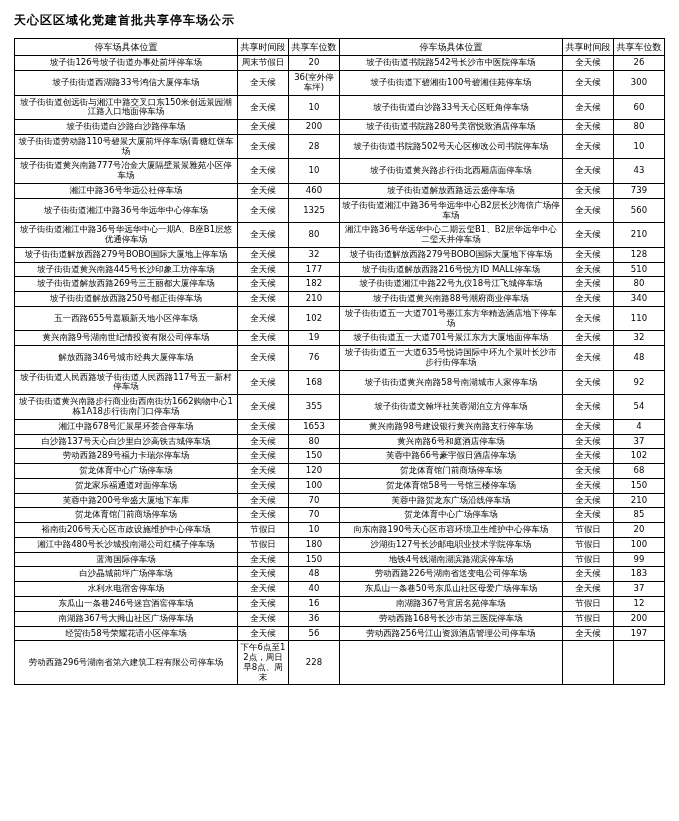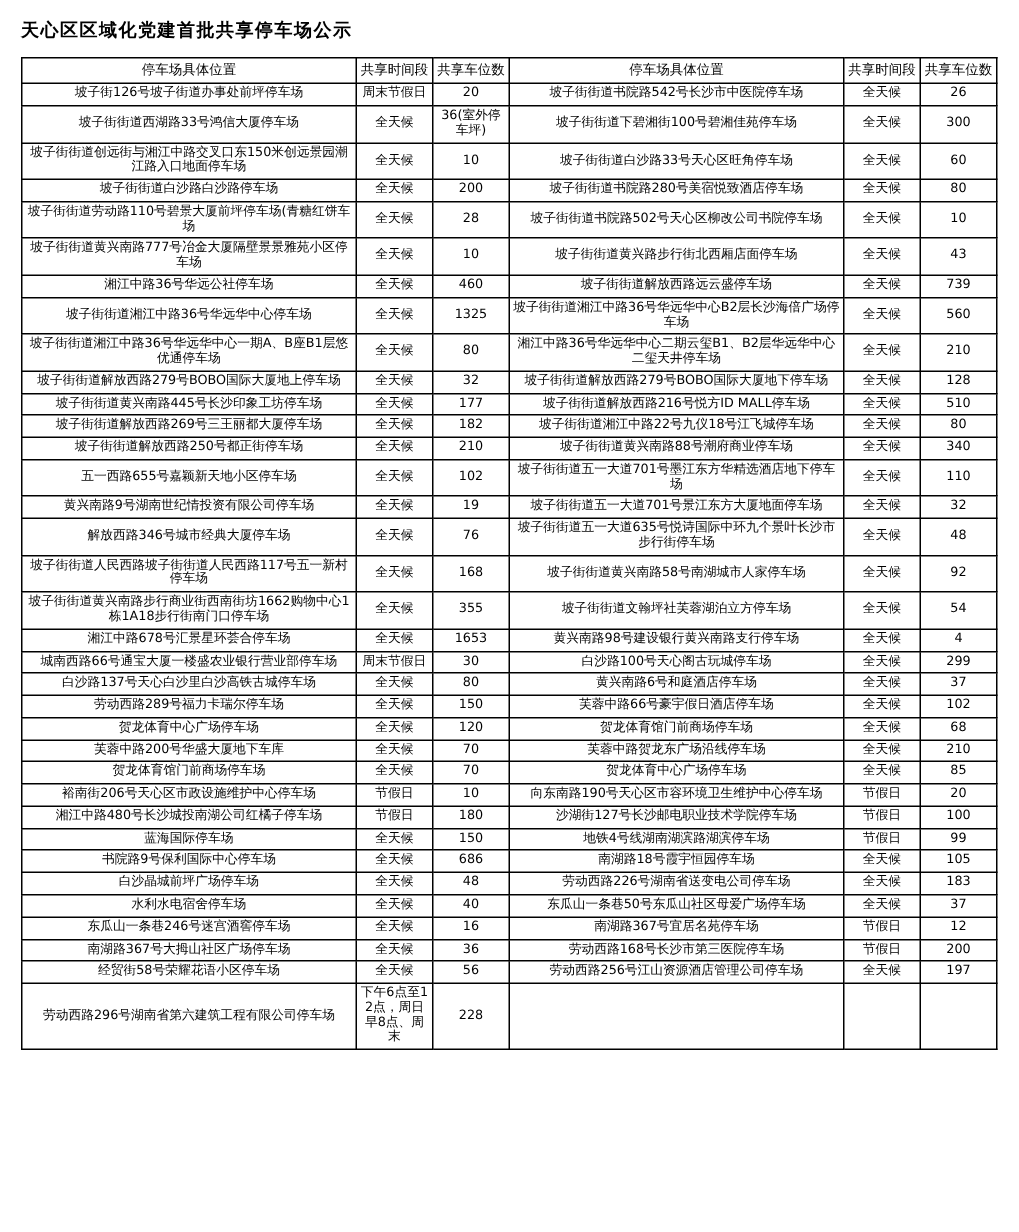--- a/index.html
+++ b/index.html
@@ -210,28 +210,20 @@
         </tr>
         <tr>
           <td class="c-loc">湘江中路678号汇景星环荟合停车场</td>
           <td class="c-time">全天候</td>
           <td class="c-num">1653</td>
           <td class="c-loc">黄兴南路98号建设银行黄兴南路支行停车场</td>
           <td class="c-time">全天候</td>
           <td class="c-num">4</td>
         </tr>
         <tr>
-          <td class="c-loc">城南西路66号通宝大厦一楼盛农业银行营业部停车场</td>
-          <td class="c-time">周末节假日</td>
-          <td class="c-num">30</td>
-          <td class="c-loc">白沙路100号天心阁古玩城停车场</td>
-          <td class="c-time">全天候</td>
-          <td class="c-num">299</td>
-        </tr>
-        <tr>
           <td class="c-loc">白沙路137号天心白沙里白沙高铁古城停车场</td>
           <td class="c-time">全天候</td>
           <td class="c-num">80</td>
           <td class="c-loc">黄兴南路6号和庭酒店停车场</td>
           <td class="c-time">全天候</td>
           <td class="c-num">37</td>
         </tr>
         <tr>
           <td class="c-loc">劳动西路289号福力卡瑞尔停车场</td>
           <td class="c-time">全天候</td>
@@ -242,20 +234,28 @@
         </tr>
         <tr>
           <td class="c-loc">贺龙体育中心广场停车场</td>
           <td class="c-time">全天候</td>
           <td class="c-num">120</td>
           <td class="c-loc">贺龙体育馆门前商场停车场</td>
           <td class="c-time">全天候</td>
           <td class="c-num">68</td>
         </tr>
         <tr>
+          <td class="c-loc">贺龙家乐福通道对面停车场</td>
+          <td class="c-time">全天候</td>
+          <td class="c-num">100</td>
+          <td class="c-loc">贺龙体育馆58号一号馆三楼停车场</td>
+          <td class="c-time">全天候</td>
+          <td class="c-num">150</td>
+        </tr>
+        <tr>
           <td class="c-loc">芙蓉中路200号华盛大厦地下车库</td>
           <td class="c-time">全天候</td>
           <td class="c-num">70</td>
           <td class="c-loc">芙蓉中路贺龙东广场沿线停车场</td>
           <td class="c-time">全天候</td>
           <td class="c-num">210</td>
         </tr>
         <tr>
           <td class="c-loc">贺龙体育馆门前商场停车场</td>
           <td class="c-time">全天候</td>
@@ -280,28 +280,20 @@
           <td class="c-time">节假日</td>
           <td class="c-num">100</td>
         </tr>
         <tr>
           <td class="c-loc">蓝海国际停车场</td>
           <td class="c-time">全天候</td>
           <td class="c-num">150</td>
           <td class="c-loc">地铁4号线湖南湖滨路湖滨停车场</td>
           <td class="c-time">节假日</td>
           <td class="c-num">99</td>
-        </tr>
-        <tr>
-          <td class="c-loc">书院路9号保利国际中心停车场</td>
-          <td class="c-time">全天候</td>
-          <td class="c-num">686</td>
-          <td class="c-loc">南湖路18号霞宇恒园停车场</td>
-          <td class="c-time">全天候</td>
-          <td class="c-num">105</td>
         </tr>
         <tr>
           <td class="c-loc">白沙晶城前坪广场停车场</td>
           <td class="c-time">全天候</td>
           <td class="c-num">48</td>
           <td class="c-loc">劳动西路226号湖南省送变电公司停车场</td>
           <td class="c-time">全天候</td>
           <td class="c-num">183</td>
         </tr>
         <tr>

